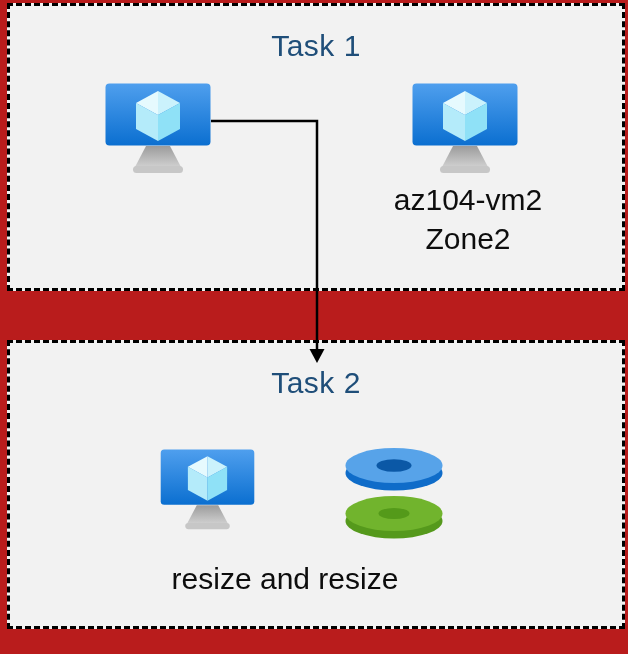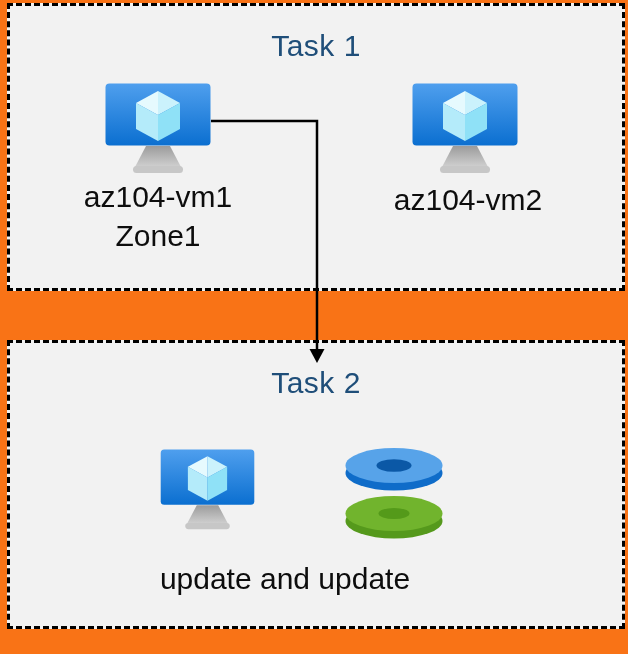--- a/index.html
+++ b/index.html
@@ -2,21 +2,21 @@
 <html><head>
 <meta charset="utf-8">
 <style>
   html, body { margin: 0; padding: 0; }
   body {
     width: 628px; height: 654px;
     background: #ffffff;
     font-family: "Liberation Sans", "DejaVu Sans", sans-serif;
     overflow: hidden;
   }
-  .canvas { position: relative; width: 628px; height: 654px; background: #f97316; }
+  .canvas { position: relative; width: 628px; height: 654px; background: #b91c1c; }
 
   .task-box {
     position: absolute;
     box-sizing: border-box;
     background: #f2f2f2;
     border: 3px dashed #000000;
   }
   .task-box.box1 { left: 7px; top: 3px;   width: 618px; height: 288px; }
   .task-box.box2 { left: 7px; top: 340px; width: 618px; height: 289px; }
 
@@ -101,26 +101,23 @@
   <svg class="icon vm2-icon" viewBox="0 0 106 92">
     <rect x="0.5" y="0.5" width="105" height="62" rx="4" fill="url(#g-screen)"></rect>
     <path d="M41,63 L65,63 L76,84 L30,84 Z" fill="url(#g-stand)"></path>
     <rect x="28" y="83" width="50" height="7" rx="3.5" fill="#c7c7c7"></rect>
     <polygon points="53,8 31,20 53,32" fill="#e6fafe"></polygon>
     <polygon points="53,8 75,20 53,32" fill="#cbf2fc"></polygon>
     <polygon points="31,20 53,32 53,58 31,46" fill="#b4ebfa"></polygon>
     <polygon points="75,20 53,32 53,58 75,46" fill="#8fe1f7"></polygon>
   </svg>
 
-  <div class="vm-label l1">
-    <div>az104-vm1</div>
-    <div>Zone1</div>
-  </div>
   <div class="vm-label l2">
     <div>az104-vm2</div>
+    <div>Zone2</div>
   </div>
 
   <svg class="icon vm3-icon" viewBox="0 0 106 92">
     <rect x="0.5" y="0.5" width="105" height="62" rx="4" fill="url(#g-screen)"></rect>
     <path d="M41,63 L65,63 L76,84 L30,84 Z" fill="url(#g-stand)"></path>
     <rect x="28" y="83" width="50" height="7" rx="3.5" fill="#c7c7c7"></rect>
     <polygon points="53,8 31,20 53,32" fill="#e6fafe"></polygon>
     <polygon points="53,8 75,20 53,32" fill="#cbf2fc"></polygon>
     <polygon points="31,20 53,32 53,58 31,46" fill="#b4ebfa"></polygon>
     <polygon points="75,20 53,32 53,58 75,46" fill="#8fe1f7"></polygon>
@@ -128,20 +125,20 @@
 
   <svg class="icon disks-icon" viewBox="0 0 98 96">
     <ellipse cx="49" cy="30" rx="48.5" ry="17.5" fill="#0f6cc9"></ellipse>
     <ellipse cx="49" cy="22.5" rx="48.5" ry="17.5" fill="#57a3e9"></ellipse>
     <ellipse cx="49" cy="22.5" rx="17.5" ry="6.3" fill="#0b58a6"></ellipse>
     <ellipse cx="49" cy="78" rx="48.5" ry="17.5" fill="#55991c"></ellipse>
     <ellipse cx="49" cy="70.5" rx="48.5" ry="17.5" fill="#71b42d"></ellipse>
     <ellipse cx="49" cy="70.5" rx="15.5" ry="5.6" fill="#549a1a"></ellipse>
   </svg>
 
-  <div class="caption">update and update</div>
+  <div class="caption">resize and resize</div>
 
   <svg class="arrow-overlay" viewBox="0 0 628 654">
     <polyline points="211,121 317,121 317,351" fill="none" stroke-width="2.5" stroke="#000000"></polyline>
     <polygon points="317,363 309.5,349 324.5,349" fill="#000000"></polygon>
   </svg>
 
 </div>
 
 </body></html>

